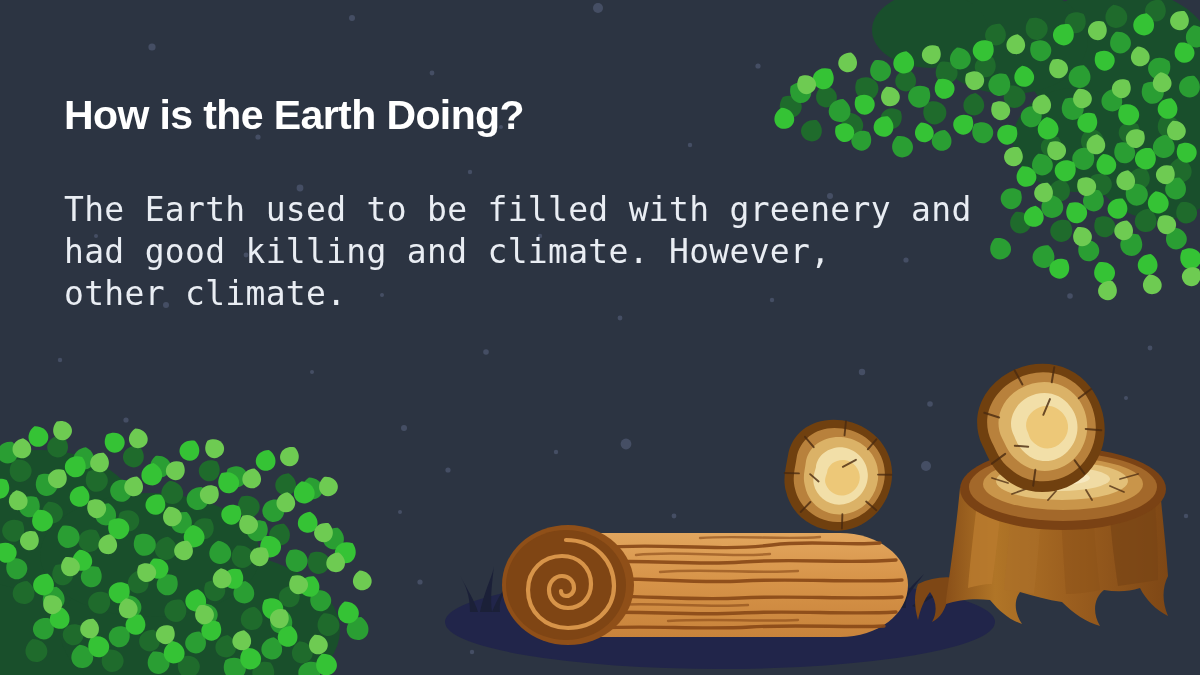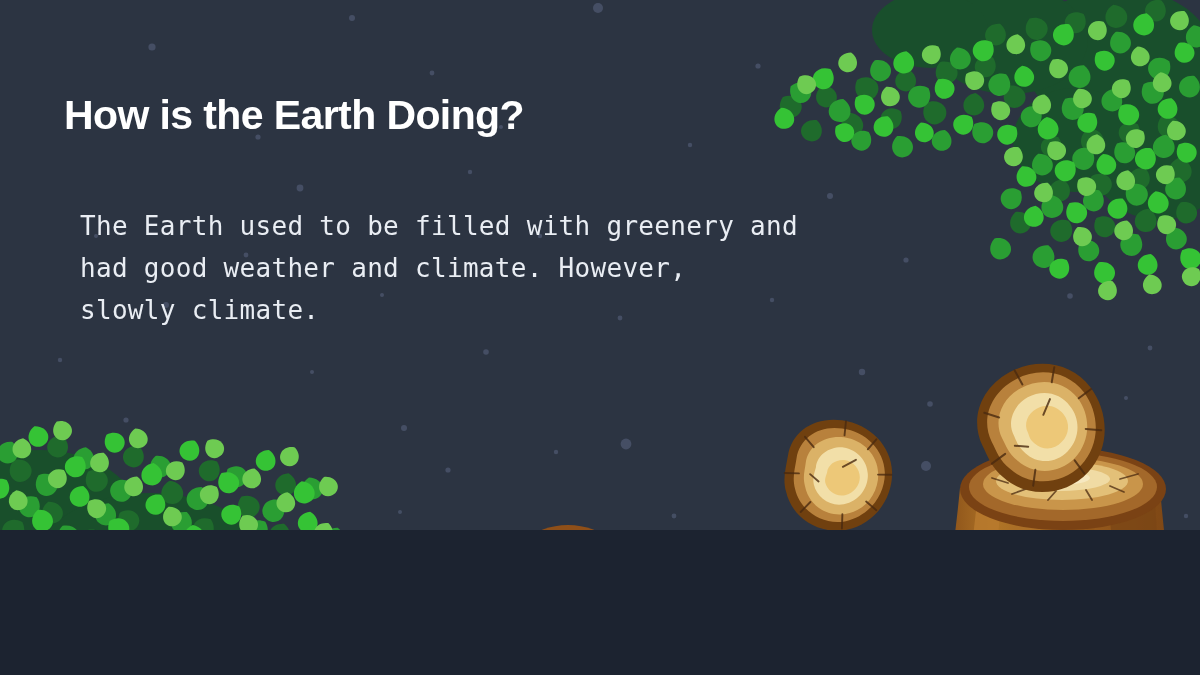--- a/index.html
+++ b/index.html
@@ -7,21 +7,21 @@
     margin: 0;
     padding: 0;
     background: #1c2330;
   }
   body {
     font-family: "Liberation Sans", sans-serif;
   }
   #slide {
     position: relative;
     width: 1200px;
-    height: 530px;
+    height: 675px;
     overflow: hidden;
     background: #14532d;
   }
   #bg-layer,
   #particles-layer,
   #art-layer {
     position: absolute;
     left: 0;
     top: 0;
     width: 1200px;
@@ -46,23 +46,23 @@
     line-height: 52px;
     letter-spacing: -0.6px;
     color: #ffffff;
     white-space: nowrap;
   }
   #slide-body {
     position: absolute;
     left: 64px;
     top: 189px;
     width: 960px;
-    margin: 16px;
+    margin: 0;
     font-family: "DejaVu Sans Mono", "Liberation Mono", monospace;
-    font-size: 26px;
+    font-size: 33px;
     line-height: 42px;
     letter-spacing: 0.3px;
     color: #e9edf3;
   }
   #slide-body .body-line {
     display: block;
     white-space: pre;
   }
 </style>
 </head>
@@ -624,18 +624,18 @@
       </g>
 
     </g>
   </svg>
 
   <div id="text-layer">
     <h1 id="slide-title">How is the Earth Doing?</h1>
 
     <p id="slide-body">
       <span class="body-line">The Earth used to be filled with greenery and</span>
-      <span class="body-line">had good weather and climate. However,</span>
-      <span class="body-line">slowly climate.</span>
+      <span class="body-line">had good killing and climate. However,</span>
+      <span class="body-line">other climate.</span>
     </p>
   </div>
 
 </div>
 
 </body></html>

